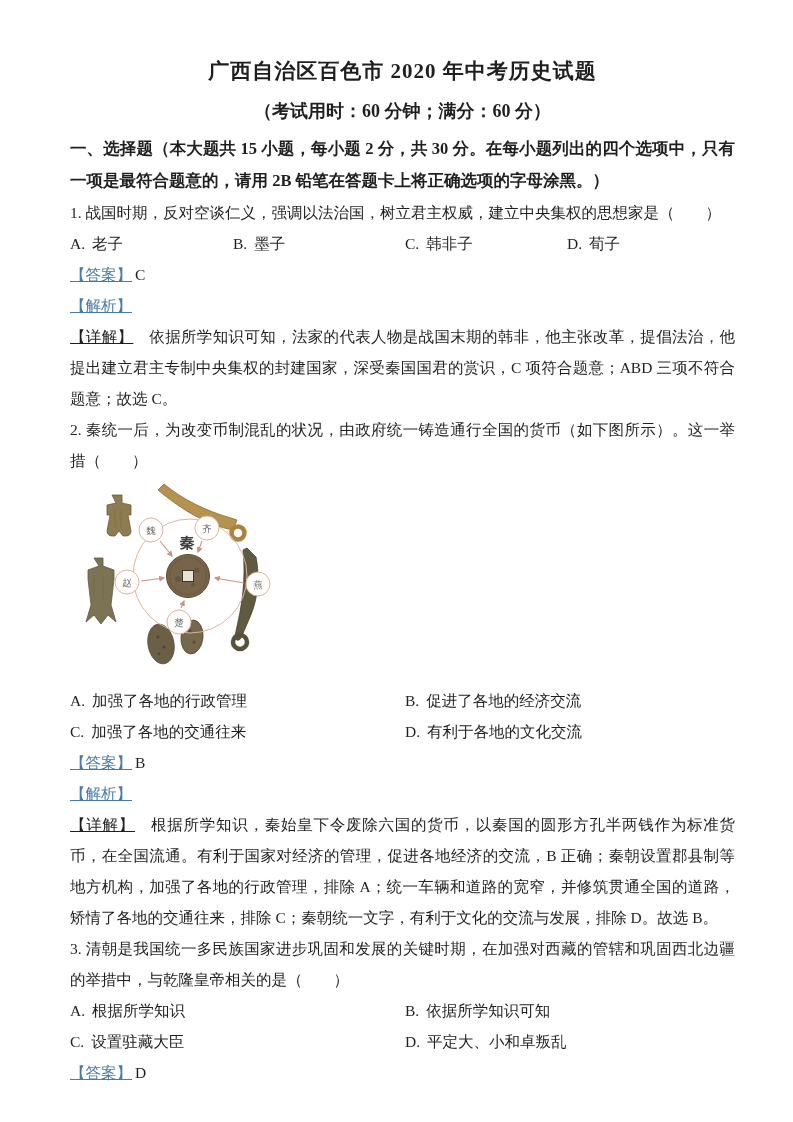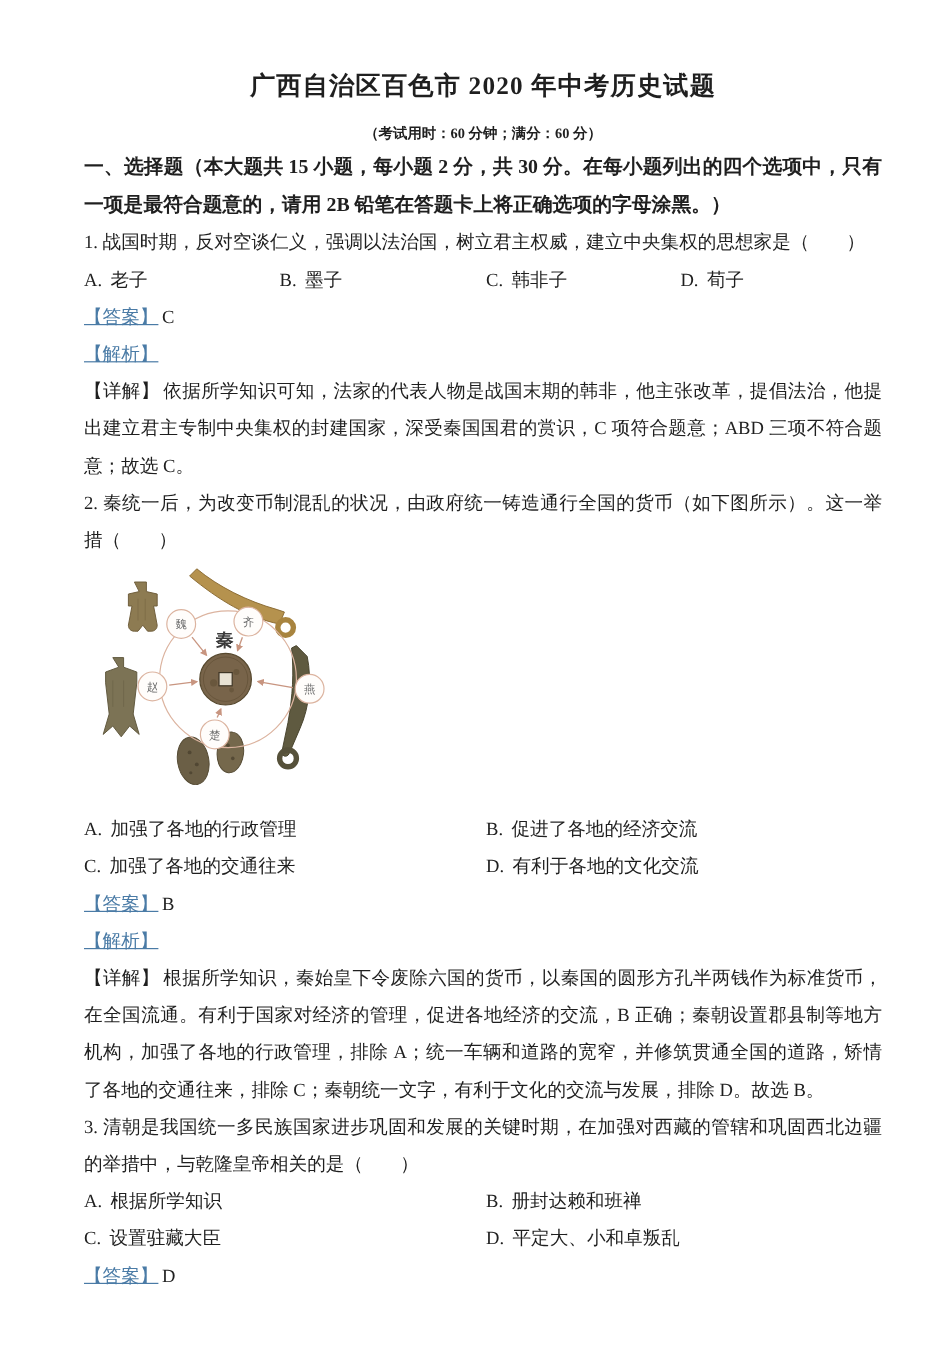--- a/index.html
+++ b/index.html
@@ -3,30 +3,30 @@
 <meta charset="utf-8">
 <style>
   html,body { margin:0; padding:0; background:#ffffff; }
   .page {
     width:793px; height:1122px; margin:0 auto; background:#ffffff;
     font-family:"Liberation Serif","DejaVu Serif",serif;
     color:#1f1f1f; position:relative; overflow:hidden;
   }
   .content { padding:56px 58px 0 70px; }
   .doc-title { font-size:21px; font-weight:700; text-align:center; line-height:30px; letter-spacing:1px; }
-  .doc-subtitle { font-size:12px; font-weight:700; text-align:center; line-height:24px; margin-top:13px; }
-  .section-heading { font-size:16.5px; font-weight:700; line-height:32px; text-align:justify; }
+  .doc-subtitle { font-size:18px; font-weight:700; text-align:center; line-height:24px; margin-top:13px; }
+  .section-heading { font-size:16.5px; font-weight:700; line-height:32px; margin-top:10px; text-align:justify; }
   .para { font-size:15.5px; line-height:31px; text-align:justify; }
   .opts4 { display:grid; grid-template-columns:163px 172px 162px 1fr; font-size:15.5px; line-height:31px; }
   .opts2 { display:grid; grid-template-columns:335px 1fr; font-size:15.5px; line-height:31px; }
   .opt .k { margin-right:7px; }
   .blue { color:#4a7ba6;text-decoration:underline; }
   .ansline { font-size:15.5px; line-height:31px; }
   .ansline .v { margin-left:3px; }
-  .detail-label { margin-right:3px; }
+  .detail-label { margin-right:16px;text-decoration:underline; }
   .figure-wrap { margin:6px 0 6px 4px; width:258px; height:193px; }
   svg text { font-family:"Liberation Serif","DejaVu Serif",serif; }
 </style>
 </head>
 <body>
 
 <div class="page">
   <div class="content">
 
     <div class="doc-title">广西自治区百色市 2020 年中考历史试题</div>
@@ -142,21 +142,21 @@
       </div>
       <div class="ansline"><span class="blue">【答案】</span><span class="v">B</span></div>
       <div class="ansline"><span class="blue">【解析】</span></div>
       <div class="para"><span class="detail-label">【详解】</span><span>根据所学知识，秦始皇下令废除六国的货币，以秦国的圆形方孔半两钱作为标准货币，在全国流通。有利于国家对经济的管理，促进各地经济的交流，B 正确；秦朝设置郡县制等地方机构，加强了各地的行政管理，排除 A；统一车辆和道路的宽窄，并修筑贯通全国的道路，矫情了各地的交通往来，排除 C；秦朝统一文字，有利于文化的交流与发展，排除 D。故选 B。</span></div>
     </div>
 
     <div>
       <div class="para">3. 清朝是我国统一多民族国家进步巩固和发展的关键时期，在加强对西藏的管辖和巩固西北边疆的举措中，与乾隆皇帝相关的是（　　）</div>
       <div class="opts2">
         <span class="opt"><span class="k">A.</span><span>根据所学知识</span></span>
-        <span class="opt"><span class="k">B.</span><span>册封达赖和班禅</span></span>
+        <span class="opt"><span class="k">B.</span><span>依据所学知识可知</span></span>
       </div>
       <div class="opts2">
         <span class="opt"><span class="k">C.</span><span>设置驻藏大臣</span></span>
         <span class="opt"><span class="k">D.</span><span>平定大、小和卓叛乱</span></span>
       </div>
       <div class="ansline"><span class="blue">【答案】</span><span class="v">D</span></div>
     </div>
 
   </div>
 </div>

